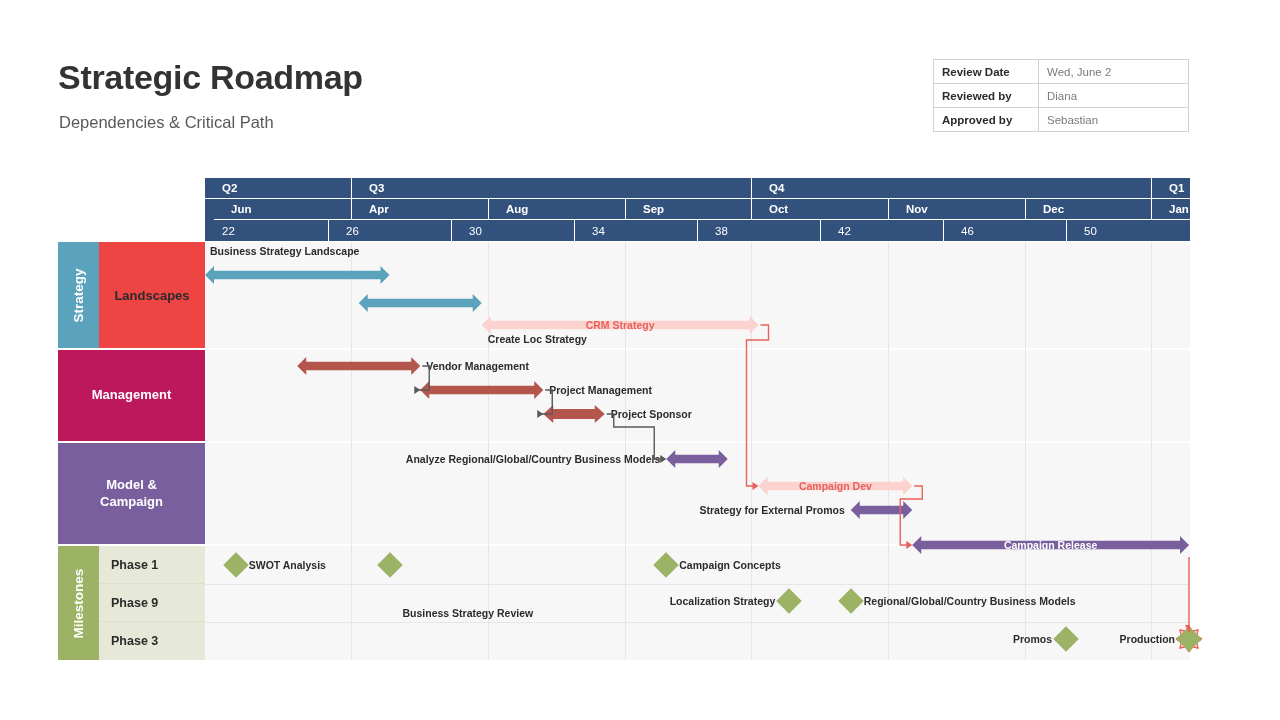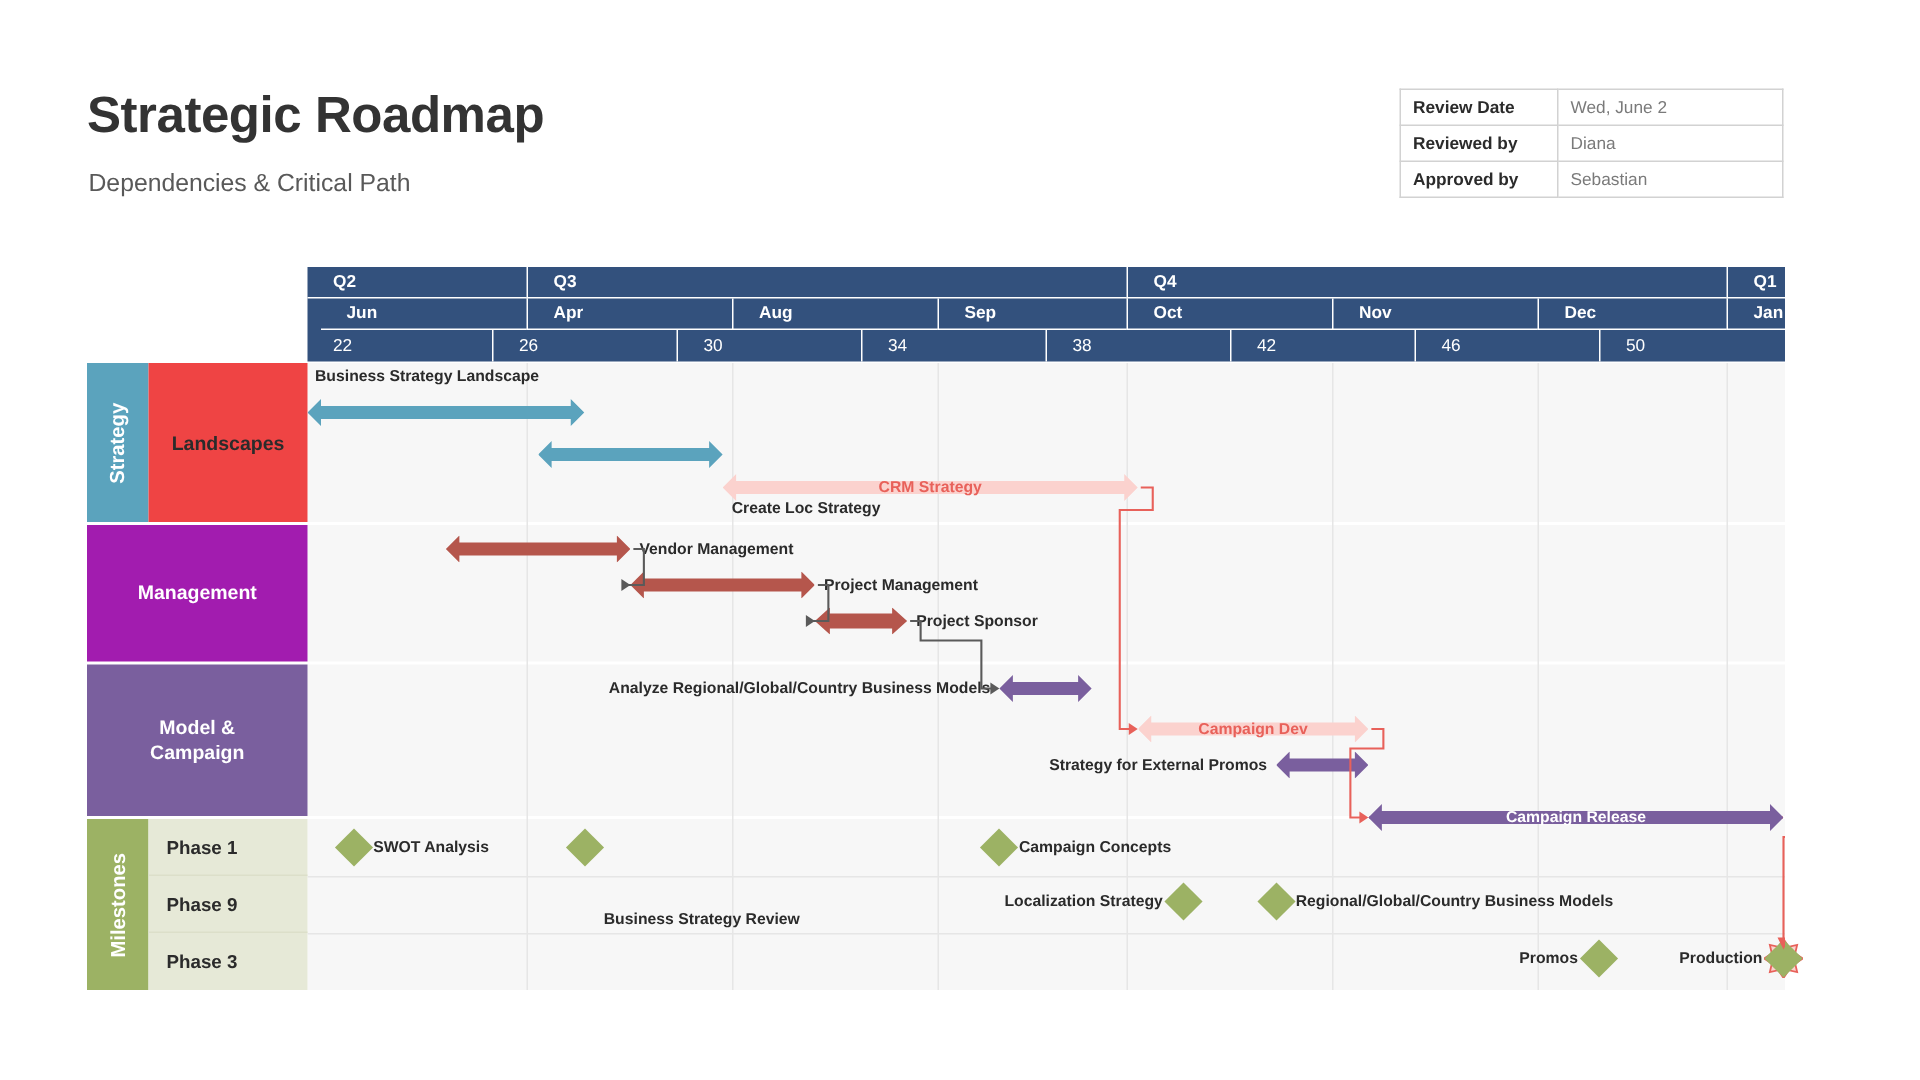--- a/index.html
+++ b/index.html
@@ -140,21 +140,21 @@
 
   <div id="grid">
       <div class="gband" style="top: 0px; height: 106px; background: rgb(247, 247, 247);"></div>
       <div class="gspine" style="top: 0px; height: 106px; background: rgb(91, 163, 189);">
         <span>Strategy</span>
       </div>
       <div class="glabel" style="left: 41px; width: 106px; top: 0px; height: 106px; background: #ef4444;">
         <span style="color: rgb(43, 43, 43);">Landscapes</span>
       </div>
       <div class="gband" style="top: 108px; height: 91px; background: rgb(247, 247, 247);"></div>
-      <div class="glabel" style="left: 0px; width: 147px; top: 108px; height: 91px; background: #a21caf;">
+      <div class="glabel" style="left: 0px; width: 147px; top: 108px; height: 91px; background: #be185d;">
         <span style="color: rgb(255, 255, 255); white-space: pre-line; line-height: 1.25;">Management</span>
       </div>
       <div class="gband" style="top: 201px; height: 101px; background: rgb(247, 247, 247);"></div>
       <div class="glabel" style="left: 0px; width: 147px; top: 201px; height: 101px; background: rgb(122, 95, 158);">
         <span style="color: rgb(255, 255, 255); white-space: pre-line; line-height: 1.25;">Model &amp;
 Campaign</span>
       </div>
       <div class="gband" style="top: 304px; height: 114px; background: rgb(247, 247, 247);"></div>
       <div class="gspine" style="top: 304px; height: 114px; background: rgb(156, 178, 100);">
         <span>Milestones</span>

